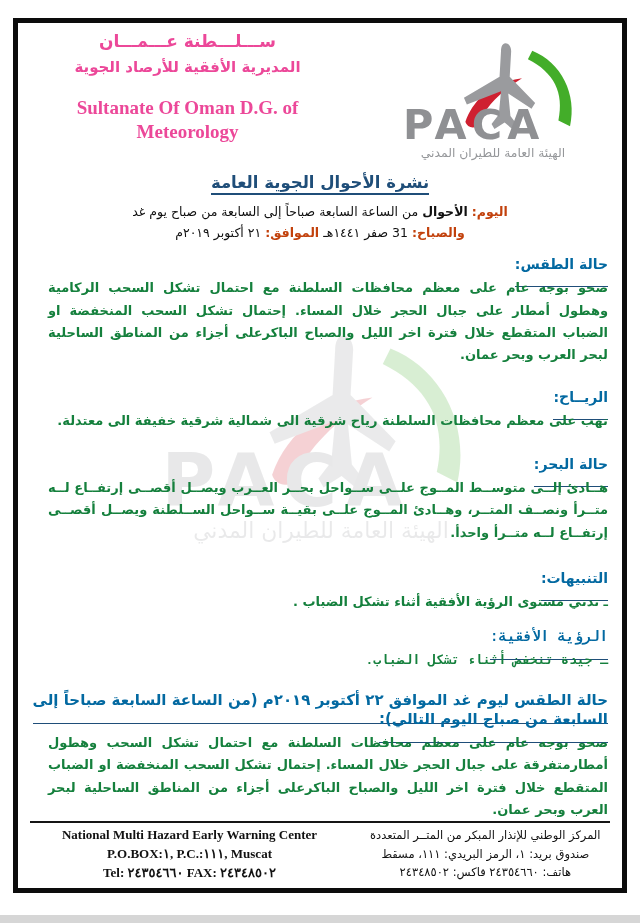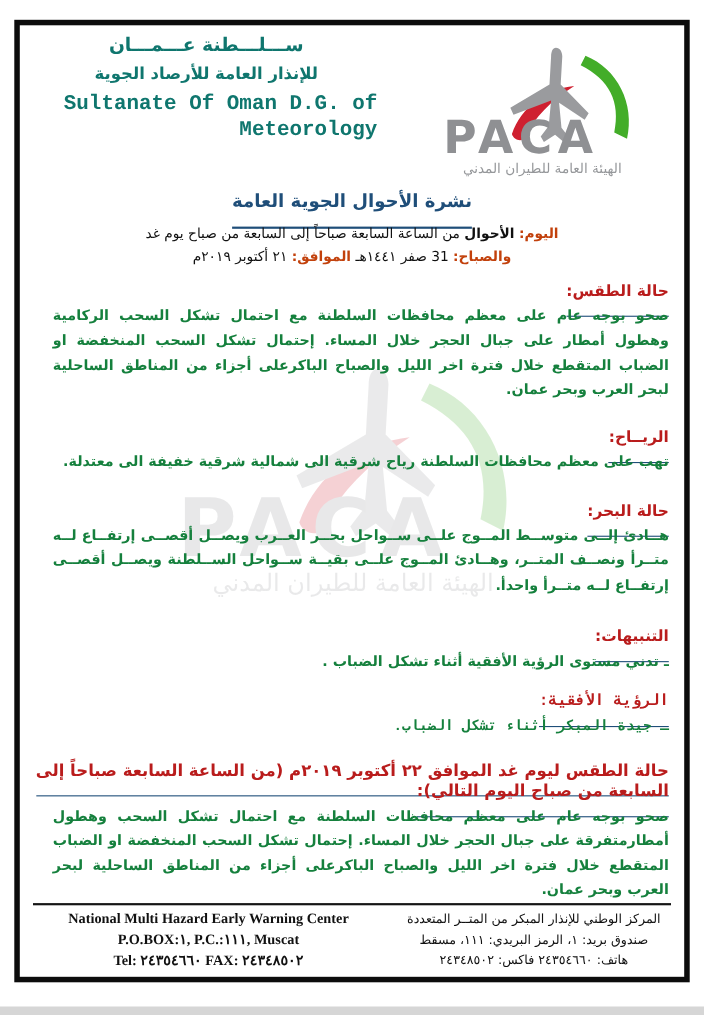--- a/index.html
+++ b/index.html
@@ -10,47 +10,47 @@
   
   .watermark{position:absolute;left:128px;top:328px;width:386px;opacity:0.20;pointer-events:none;z-index:0;}
   .watermark svg{width:100%;height:auto;}
 
   
   .frame{position:absolute;left:13px;top:18px;right:13px;bottom:30px;border:5px solid #0c0c0c;
          padding:4px 12px 8px 12px;display:flex;flex-direction:column;z-index:1;background:transparent;}
 
   
   .header{display:flex;justify-content:space-between;align-items:flex-start;padding:4px 2px 0 2px;}
-  .org{width:54%;text-align:center;color:#0f766e;}
+  .org{width:54%;text-align:center;color:#ec4899;}
   .org-ar1{font-size:17px;font-weight:bold;direction:rtl;}
   .org-ar2{font-size:15px;font-weight:bold;direction:rtl;margin-top:7px;}
-  .org-en{font-family:Liberation Mono, monospace;font-weight:bold;font-size:19px;
-          margin-top:7px;line-height:1.25;text-align:right;}
+  .org-en{font-family:Liberation Serif, serif;font-weight:bold;font-size:19px;
+          margin-top:20px;line-height:1.25;}
   .logo{width:218px;margin:8px 6px 0 0;}
   .logo svg{width:100%;height:auto;}
   .lg-green{fill:#43ad29;}
   .lg-red{fill:#cf2030;}
   .lg-plane{fill:#9a9b9e;}
   .lg-word{fill:#8f9093;font-size:57px;font-weight:bold;letter-spacing:7px;font-family:"DejaVu Sans",sans-serif;}
   .lg-sub{fill:#95979a;font-size:17px;text-anchor:middle;font-family:"DejaVu Sans",sans-serif;}
 
   
   .title{text-align:center;margin-top:6px;}
   .title span{color:#1f4e79;font-weight:bold;font-size:16.5px;border-bottom:2px solid #1f4e79;
-              padding-bottom:14px;direction:rtl;}
+              padding-bottom:1px;direction:rtl;}
 
   
   .dates{direction:rtl;text-align:center;margin-top:9px;font-size:12.5px;line-height:1.75;color:#101010;}
   .blue{color:#c2410c;font-weight:bold;}
   .day-bold{font-weight:bold;}
 
   
   .sec{direction:rtl;text-align:right;padding:0 2px;}
   .sec-h{margin:0;}
-  .sec-h span{color:#b91c1c;font-weight:bold;font-size:14px;border-bottom:1.5px solid #1f4e79;padding-bottom:14px;}
+  .sec-h span{color:#0369a1;font-weight:bold;font-size:14px;border-bottom:1.5px solid #1f4e79;padding-bottom:14px;}
   .sec-h.small span{font-size:15px;}
   .sec-b{margin:4px 0 0 16px;font-weight:bold;font-size:13px;line-height:1.72;text-align:justify;color:#15803d;}
   .m1{margin-top:10px;} .m2{margin-top:20px;} .m3{margin-top:22px;} .m4{margin-top:24px;}
   .m5{margin-top:14px;font-family:Liberation Mono, monospace;} .m6{margin-top:18px;}
 
   
   .footer{margin-top:auto;border-top:2px solid #151515;padding-top:3px;}
   .f-grid{display:flex;justify-content:space-between;align-items:flex-start;}
   .f-en{width:55%;text-align:center;font-family:"Liberation Serif","DejaVu Serif",serif;
         font-size:13px;line-height:1.45;font-weight:bold;}
@@ -69,21 +69,21 @@
       <text class="lg-word" x="26" y="138">PACA</text>
       <text class="lg-sub" x="150" y="163">الهيئة العامة للطيران المدني</text>
     </svg>
   </div>
 
   <div class="frame">
 
     <div class="header">
       <div class="org">
         <div class="org-ar1">ســـلـــطنة عـــمـــان</div>
-        <div class="org-ar2">للإنذار العامة للأرصاد الجوية</div>
+        <div class="org-ar2">المديرية الأفقية للأرصاد الجوية</div>
         <div class="org-en">Sultanate Of Oman D.G. of Meteorology</div>
       </div>
       <div class="logo">
         <svg viewBox="0 0 300 170">
           <path class="lg-green" d="M204,16 C244,32 266,76 256,120 L240,112 C248,74 234,46 198,28 Z"></path>
           <path class="lg-red" d="M112,114 C124,80 154,58 190,54 C162,72 140,92 128,120 C122,124 114,121 112,114 Z"></path>
           <path class="lg-plane" d="M167,6 C172,6 175,11 175,17 L173,52 L208,88 L203,96 L171,75 L174,106 L184,119 L179,126 L166,115 L152,124 L148,117 L158,104 L161,72 L114,90 L110,81 L159,52 L161,17 C161,11 163,6 167,6 Z"></path>
           <text class="lg-word" x="26" y="138">PACA</text>
           <text class="lg-sub" x="150" y="163">الهيئة العامة للطيران المدني</text>
         </svg>
@@ -123,21 +123,21 @@
       <p class="sec-b">هــادئ إلــى متوســط المــوج علــى ســواحل بحــر العــرب ويصــل أقصــى إرتفــاع لــه متــرأ ونصــف المتــر، وهــادئ المــوج علــى بقيــة ســواحل الســلطنة ويصــل أقصــى إرتفــاع لــه متــرأ واحدأ.</p>
     </section>
 
     <section class="sec m4">
       <div class="sec-h"><span>التنبيهات:</span></div>
       <p class="sec-b">ـ تدني مستوى الرؤية الأفقية أثناء تشكل الضباب .</p>
     </section>
 
     <section class="sec m5">
       <div class="sec-h"><span>الرؤية الأفقية:</span></div>
-      <p class="sec-b">ـ جيدة المبكر أثناء تشكل الضباب.</p>
+      <p class="sec-b">ـ جيدة تنخفض أثناء تشكل الضباب.</p>
     </section>
 
     <section class="sec m6">
       <div class="sec-h small"><span>حالة الطقس ليوم غد الموافق ٢٢ أكتوبر ٢٠١٩م (من الساعة السابعة صباحاً إلى السابعة من صباح اليوم التالي):</span></div>
       <p class="sec-b">صحو بوجه عام على معظم محافظات السلطنة مع احتمال تشكل السحب وهطول أمطارمتفرقة على جبال الحجر خلال المساء. إحتمال تشكل السحب المنخفضة او الضباب المتقطع خلال فترة اخر الليل والصباح الباكرعلى أجزاء من المناطق الساحلية لبحر العرب وبحر عمان.</p>
     </section>
 
     <div class="footer">
       <div class="f-grid">
         <div class="f-en">

